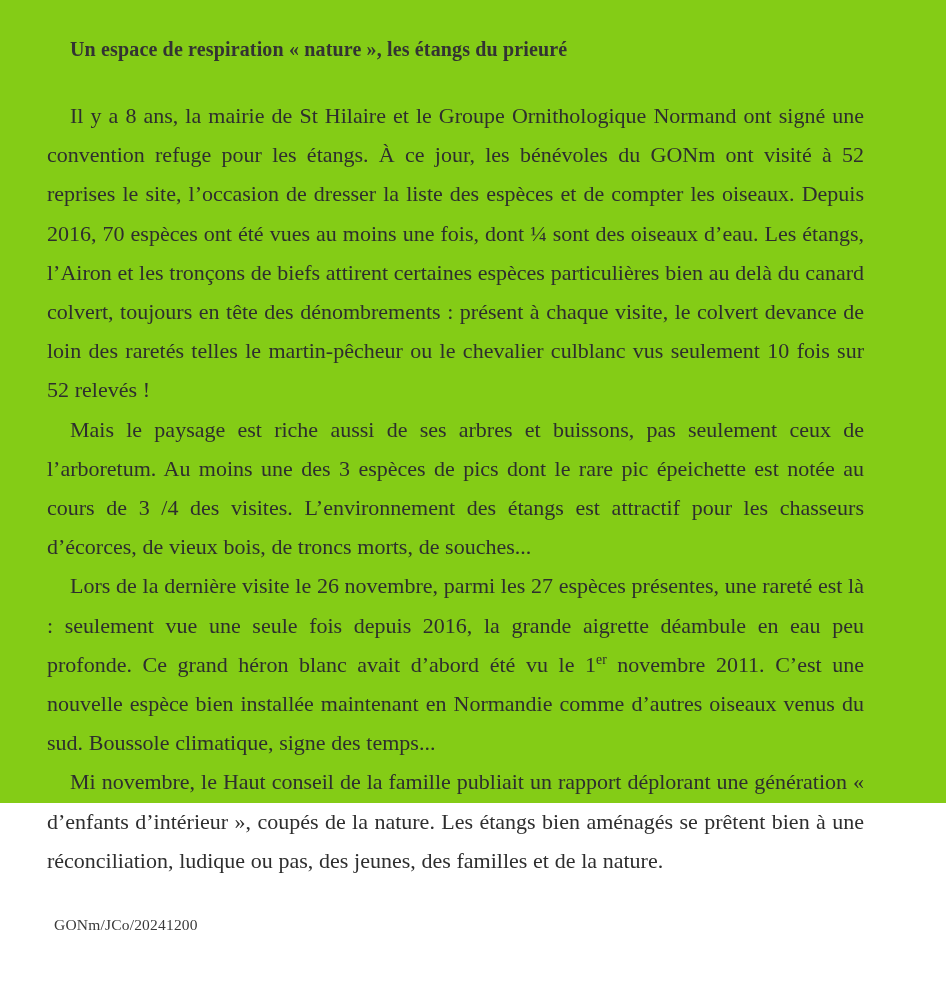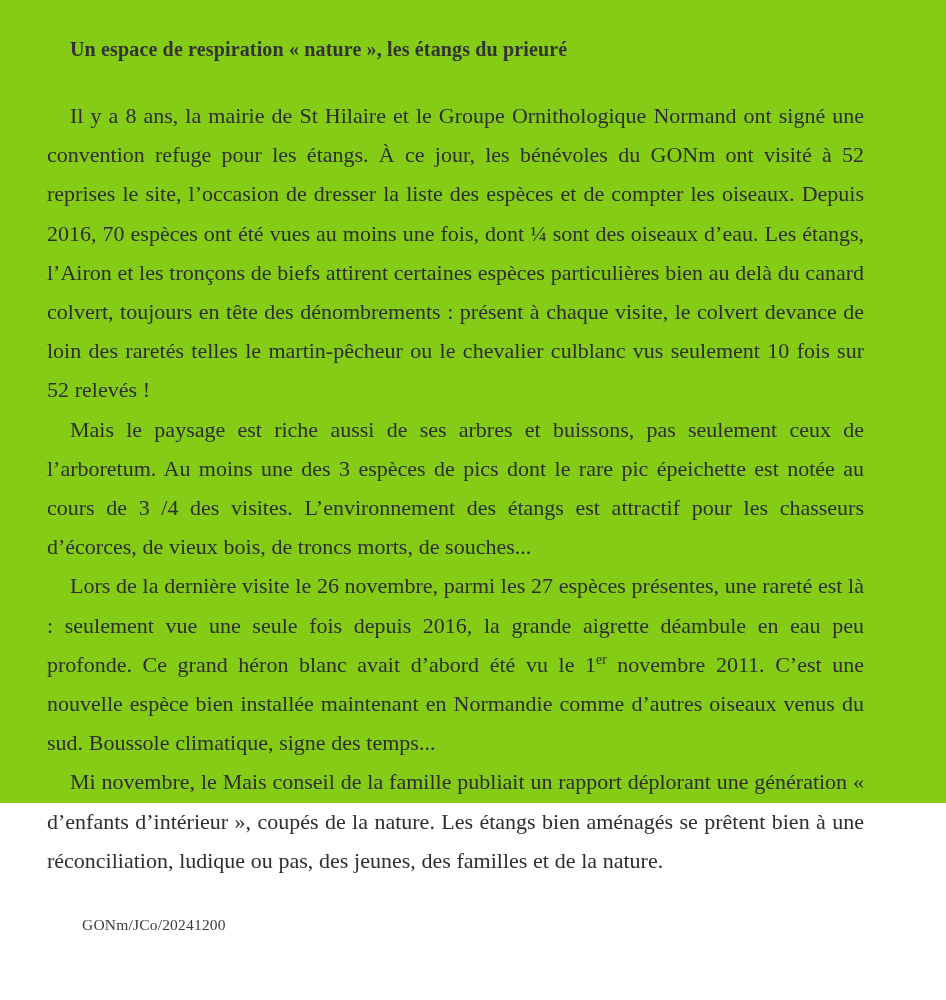--- a/index.html
+++ b/index.html
@@ -50,21 +50,21 @@
     -webkit-hyphens: none;
     word-spacing: 0.2px;
   }
   .para sup {
     font-size: 0.62em;
     vertical-align: super;
     line-height: 0;
   }
   .footer-ref {
     position: absolute;
-    left: 82px;
+    left: 54px;
     top: 915px;
     font-size: 15.5px;
     line-height: 20px;
     color: #3a3a3a;
     letter-spacing: 0.2px;
     white-space: nowrap;
   }
 </style>
 </head>
 <body>
@@ -74,19 +74,19 @@
   <h1 class="doc-title">Un espace de respiration « nature », les étangs du prieuré</h1>
 
   <div class="body-block">
 
     <p class="para">Il y a 8 ans, la mairie de St Hilaire et le Groupe Ornithologique Normand ont signé une convention refuge pour les étangs. À ce jour, les bénévoles du GONm ont visité à 52 reprises le site, l’occasion de dresser la liste des espèces et de compter les oiseaux. Depuis 2016, 70 espèces ont été vues au moins une fois, dont ¼ sont des oiseaux d’eau. Les étangs, l’Airon et les tronçons de biefs attirent certaines espèces particulières bien au delà du canard colvert, toujours en tête des dénombrements : présent à chaque visite, le colvert devance de loin des raretés telles le martin-pêcheur ou le chevalier culblanc vus seulement 10 fois sur 52 relevés !</p>
 
     <p class="para">Mais le paysage est riche aussi de ses arbres et buissons, pas seulement ceux de l’arboretum. Au moins une des 3 espèces de pics dont le rare pic épeichette est notée au cours de 3 /4 des visites. L’environnement des étangs est attractif pour les chasseurs d’écorces, de vieux bois, de troncs morts, de souches...</p>
 
     <p class="para"><span>Lors de la dernière visite le 26 novembre, parmi les 27 espèces présentes, une rareté est là : seulement vue une seule fois depuis 2016, la grande aigrette déambule en eau peu profonde. Ce grand héron blanc avait d’abord été vu le 1</span><sup>er</sup><span> novembre 2011. C’est une nouvelle espèce bien installée maintenant en Normandie comme d’autres oiseaux venus du sud. Boussole climatique, signe des temps...</span></p>
 
-    <p class="para">Mi novembre, le Mais conseil de la famille publiait un rapport déplorant une génération « d’enfants d’intérieur », coupés de la nature. Les étangs bien aménagés se prêtent bien à une réconciliation, ludique ou pas, des jeunes, des familles et de la nature.</p>
+    <p class="para">Mi novembre, le Haut conseil de la famille publiait un rapport déplorant une génération « d’enfants d’intérieur », coupés de la nature. Les étangs bien aménagés se prêtent bien à une réconciliation, ludique ou pas, des jeunes, des familles et de la nature.</p>
 
   </div>
 
   <div class="footer-ref">GONm/JCo/20241200</div>
 
 </div>
 
 </body></html>

